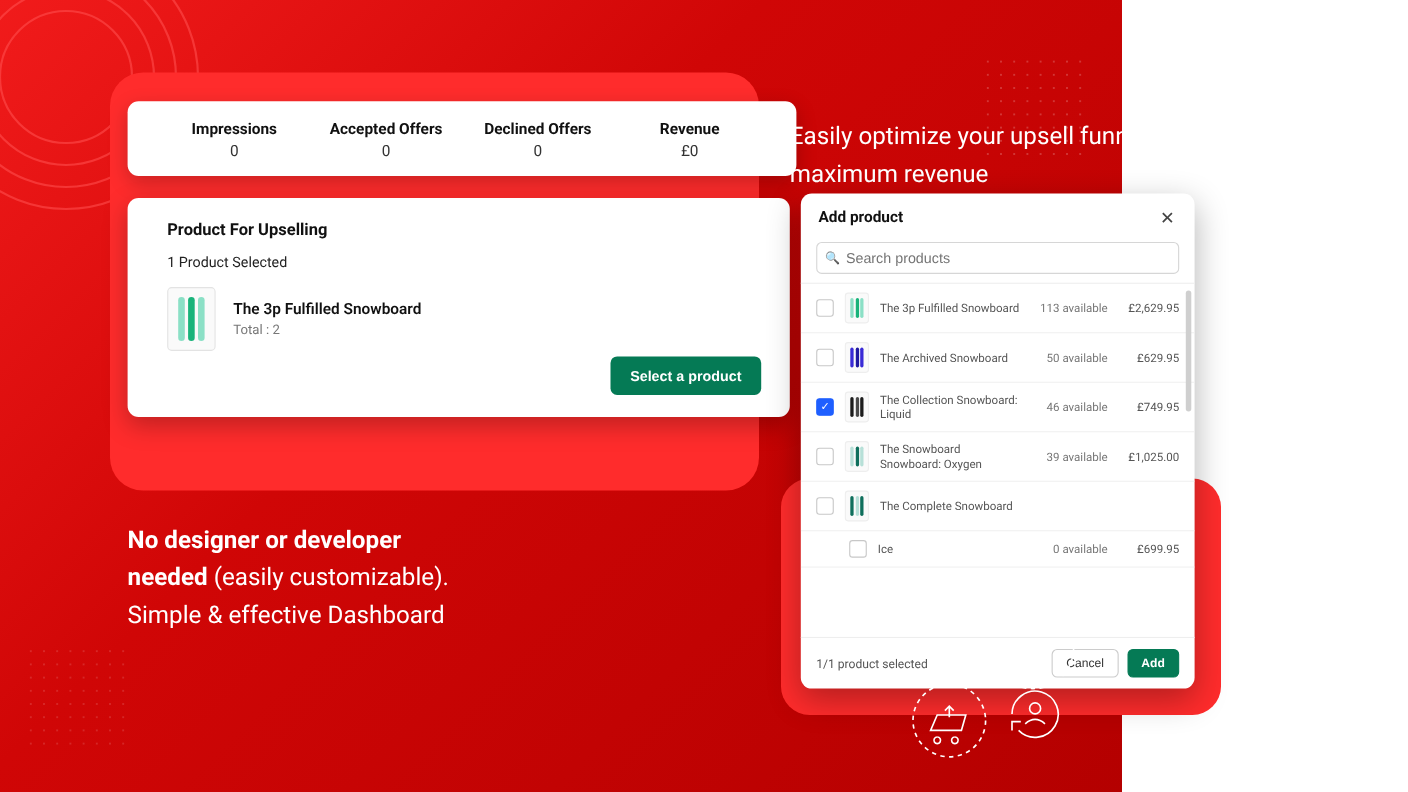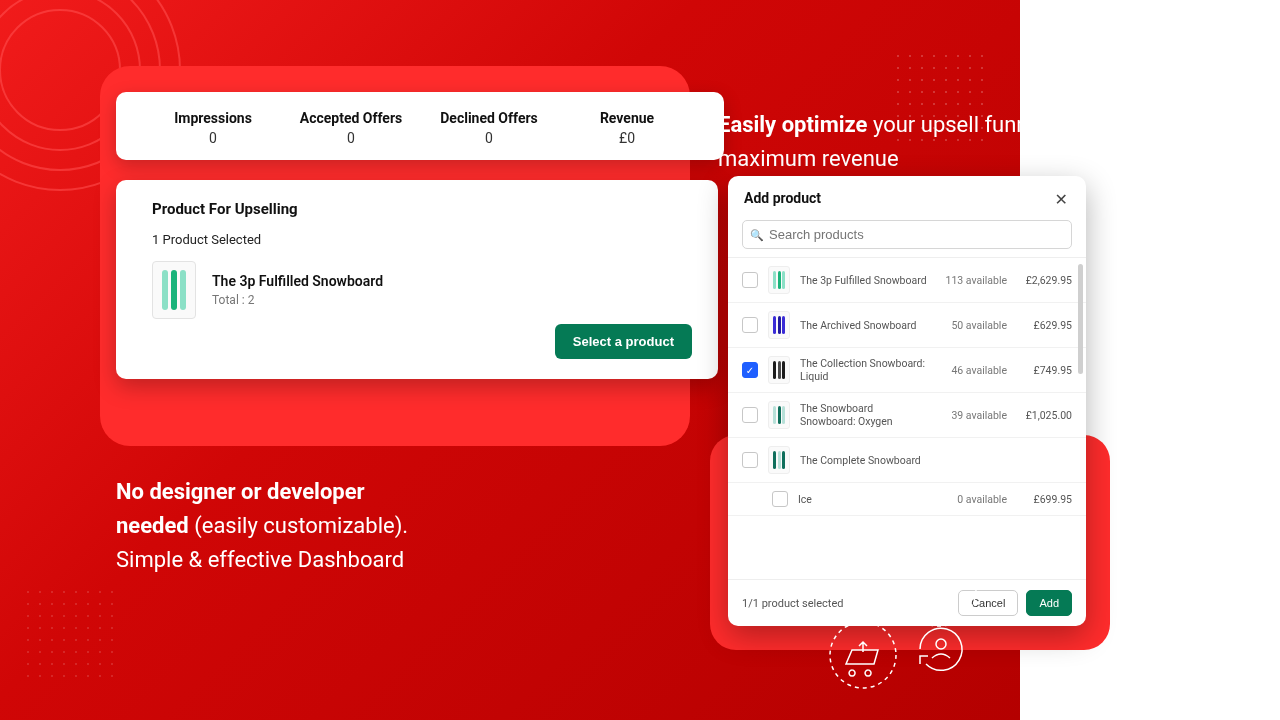--- a/index.html
+++ b/index.html
@@ -25,21 +25,21 @@
   .thumb{width:42px;height:56px;border:1px solid #e3e3e3;border-radius:4px;display:flex;align-items:center;justify-content:center;background:#fafafa}
   .board{width:6px;height:40px;border-radius:3px;display:inline-block;margin:0 1.5px}
   .prod-info .name{font-weight:600;font-size:14px;color:#111}
   .prod-info .tot{font-size:12px;color:#777;margin-top:4px}
   .select-btn{position:absolute;right:26px;bottom:20px;background:#057a55;color:#fff;font-weight:600;font-size:13px;border:none;padding:10px 18px;border-radius:6px;cursor:pointer}
   
   .left-cap{position:absolute;left:116px;top:475px;width:430px;color:#fff;font-size:22px;line-height:1.55}
   .left-cap .b{font-weight:700}
   
   .right-cap{position:absolute;left:718px;top:108px;width:380px;color:#fff;font-size:22px;line-height:1.55}
-  .right-cap .b{font-weight:700}
+  .right-cap .b{font-weight:400}
   
   .right-back{position:absolute;left:710px;top:435px;width:400px;height:215px;background:#ff2c2c;border-radius:26px}
   
   .modal{position:absolute;left:728px;top:176px;width:358px;height:450px;background:#fff;border-radius:10px;box-shadow:0 10px 30px rgba(0,0,0,.3);display:flex;flex-direction:column}
   .modal-head{display:flex;align-items:flex-start;justify-content:space-between;padding:14px 16px 10px}
   .modal-head h4{margin:0;font-size:14px;font-weight:700;color:#111}
   .close{font-size:16px;line-height:1;color:#444;background:none;border:none;cursor:pointer;padding:2px}
   .search{margin:0 14px 8px;position:relative}
   .search input{width:100%;box-sizing:border-box;border:1px solid #d6d6d6;border-radius:5px;padding:6px 8px 6px 26px;font-size:13px;color:#555}
   .search .ico{position:absolute;left:8px;top:50%;transform:translateY(-50%);font-size:11px;color:#777}
@@ -51,21 +51,21 @@
   .row .mini .board{height:18px;width:3px;margin:0 .7px}
   .row .ttl{flex:1;color:#555}
   .row .avail{width:70px;text-align:right;color:#777}
   .row .price{width:55px;text-align:right;color:#555}
   .row.sub-row{padding-left:44px}
   .scrollbar{position:absolute;right:3px;top:6px;width:5px;height:110px;background:#cfcfcf;border-radius:3px}
   .modal-foot{display:flex;align-items:center;gap:8px;padding:10px 14px;border-top:1px solid #eee}
   .modal-foot .cnt{flex:1;font-size:11px;color:#555}
   .btn{font-size:11px;border-radius:5px;padding:6px 12px;cursor:pointer}
   .btn-cancel{background:#fff;border:1px solid #ccc;color:#333}
-  .btn-add{background:#057a55;border:1px solid #057a55;color:#fff;font-weight:400}
+  .btn-add{background:#057a55;border:1px solid #057a55;color:#fff;font-weight:700}
   
   .deco{position:absolute;right:42px;bottom:30px;width:150px;height:140px;color:#fff}
   .deco svg{position:absolute}
 </style>
 </head>
 <body>
 
 <div class="stage">
 
   <svg class="rings">

